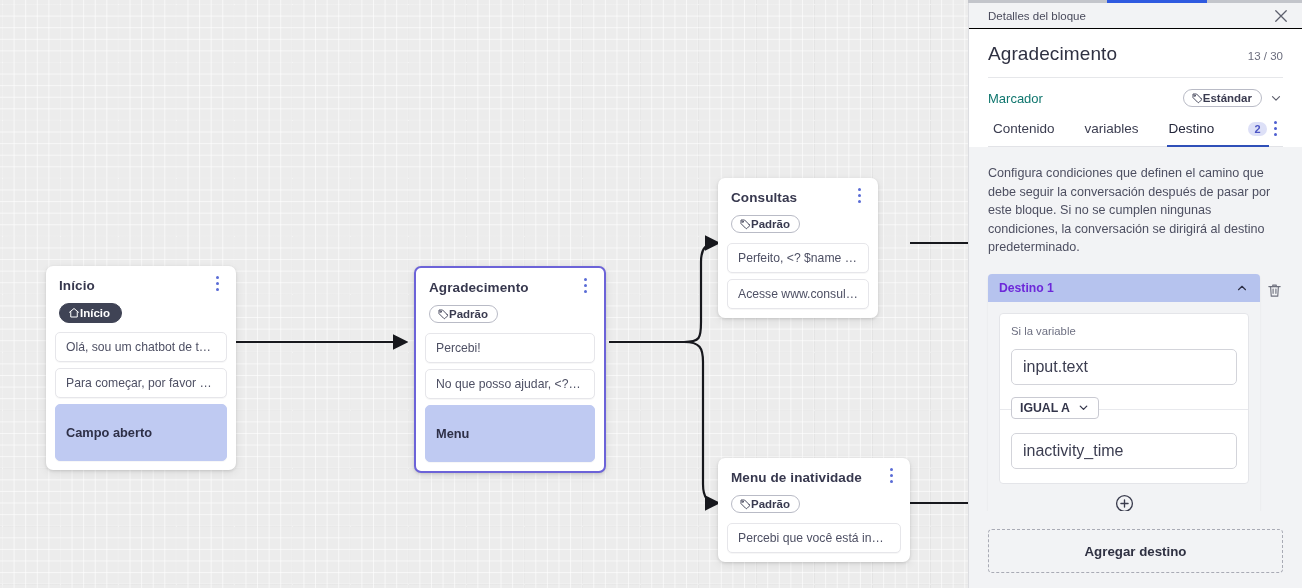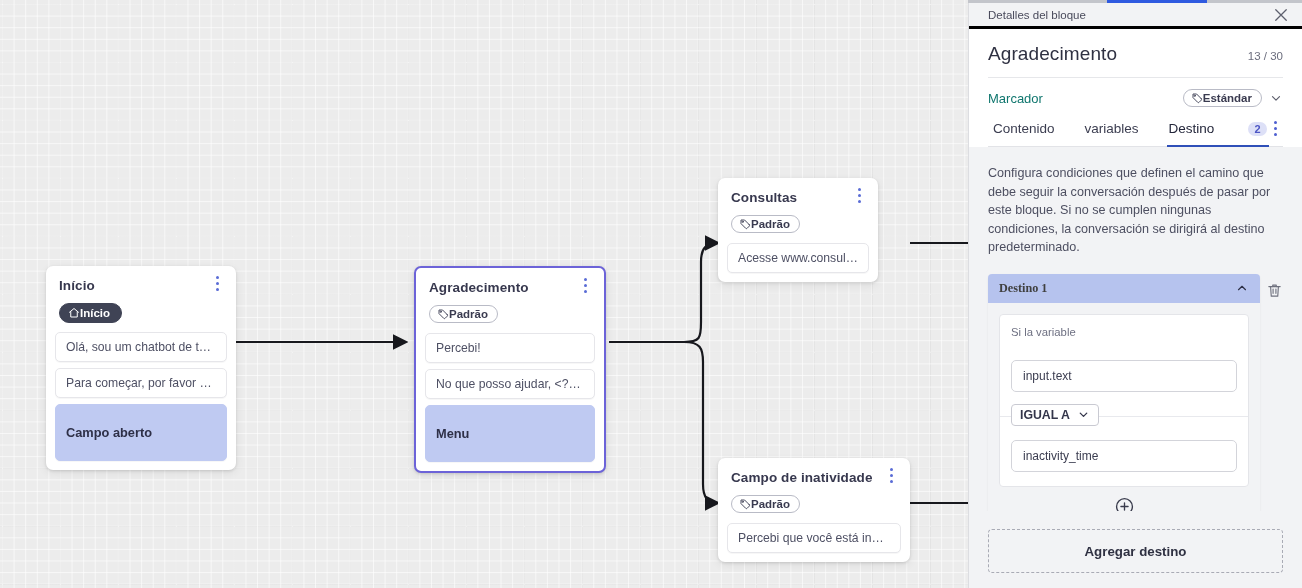--- a/index.html
+++ b/index.html
@@ -96,21 +96,21 @@
     position: absolute; right: 0; top: 3px;
     width: 334px; height: 585px;
     background: #f2f3f5;
     border-left: 1px solid #dcdde1;
     display: flex; flex-direction: column;
   }
   .panel-topbar {
     height: 26px; background: #f2f3f5;
     display: flex; align-items: center;
     padding: 0 12px 0 19px;
-    border-bottom: 3px solid #000000;
+    border-bottom: 1px solid #000000;
     flex: none;
   }
   .panel-topbar-title { font-size: 11.5px; color: #4a4b5c; flex: 1; }
   .close-x { width: 18px; height: 18px; cursor: pointer; }
 
   .panel-white { background: #ffffff; flex: none; padding: 0 19px; }
   .panel-title-row {
     display: flex; align-items: baseline; justify-content: space-between;
     padding-top: 14px; padding-bottom: 12px;
     border-bottom: 1px solid #e6e7ea;
@@ -157,34 +157,34 @@
     padding: 17px 0 17px 0;
   }
 
   
   .dest-wrap { display: flex; align-items: flex-start; gap: 6px; }
   .dest-card {
     flex: 1; border-radius: 4px; overflow: hidden;
     box-shadow: 0 1px 2px rgba(0,0,0,.08);
   }
   .dest-head {
-    background: #b6c3ee; color: #404040;
+    background: #b6c3ee; color: #6d28d9;
     font-size: 12.2px; font-weight: 700;
     padding: 7px 11px; display: flex; align-items: center;
-    justify-content: space-between; cursor: pointer; font-family: Liberation Serif, serif;
+    justify-content: space-between; cursor: pointer;
   }
   .dest-body { background: #f2f3f5; padding: 11px 11px 0 11px; }
   .cond-box {
     background: #fff; border: 1px solid #e4e5e9; border-radius: 4px;
     padding: 11px 11px 14px 11px; position: relative;
   }
-  .cond-label { font-size: 11.3px; color: #6e7082; margin-bottom: 22px; }
+  .cond-label { font-size: 11.3px; color: #6e7082; margin-bottom: 12px; }
   .field {
     border: 1px solid #d3d4da; border-radius: 5px;
-    padding: 8px 11px; font-size: 12px; color: #3b3d50;
+    padding: 8px 11px; font-size: 16px; color: #3b3d50;
     background: #fff; cursor: text;
   }
   .op-row { position: relative; margin: 12px 0 11px 0; height: 25px; }
   .op-line {
     position: absolute; left: -11px; right: -11px; top: 12px;
     border-top: 1px solid #e8e9ed;
   }
   .op-select {
     position: absolute; left: 0; top: 0;
     display: inline-flex; align-items: center; gap: 7px;
@@ -286,27 +286,28 @@
         </div>
       <span class="tag">
         <svg width="12" height="12" viewBox="0 0 24 24" fill="none" stroke="#4a4c60" stroke-width="2" stroke-linecap="round" stroke-linejoin="round">
           <path d="M20.6 13.4 11.2 4H4v7.2l9.4 9.4a2 2 0 0 0 2.8 0l4.4-4.4a2 2 0 0 0 0-2.8z"></path>
             <circle cx="7.5" cy="7.5" r="1.3"></circle>
         </svg>
         <span>Padrão</span>
       </span>
     </div>
     <div class="node-body">
+      <div class="msg">Perfeito, &lt;? $name ?&gt;!</div>
       <div class="msg">Acesse www.consultas.com par...</div>
     </div>
   </div>
 
   <div class="node" style="left:718px; top:458px; width:192px;">
     <div class="node-head">
-      <div class="node-title">Campo de inatividade</div>
+      <div class="node-title">Menu de inatividade</div>
       <div class="node-kebab">
           <i></i>
           <i></i>
           <i></i>
         </div>
       <span class="tag">
         <svg width="12" height="12" viewBox="0 0 24 24" fill="none" stroke="#4a4c60" stroke-width="2" stroke-linecap="round" stroke-linejoin="round">
           <path d="M20.6 13.4 11.2 4H4v7.2l9.4 9.4a2 2 0 0 0 2.8 0l4.4-4.4a2 2 0 0 0 0-2.8z"></path>
             <circle cx="7.5" cy="7.5" r="1.3"></circle>
         </svg>

